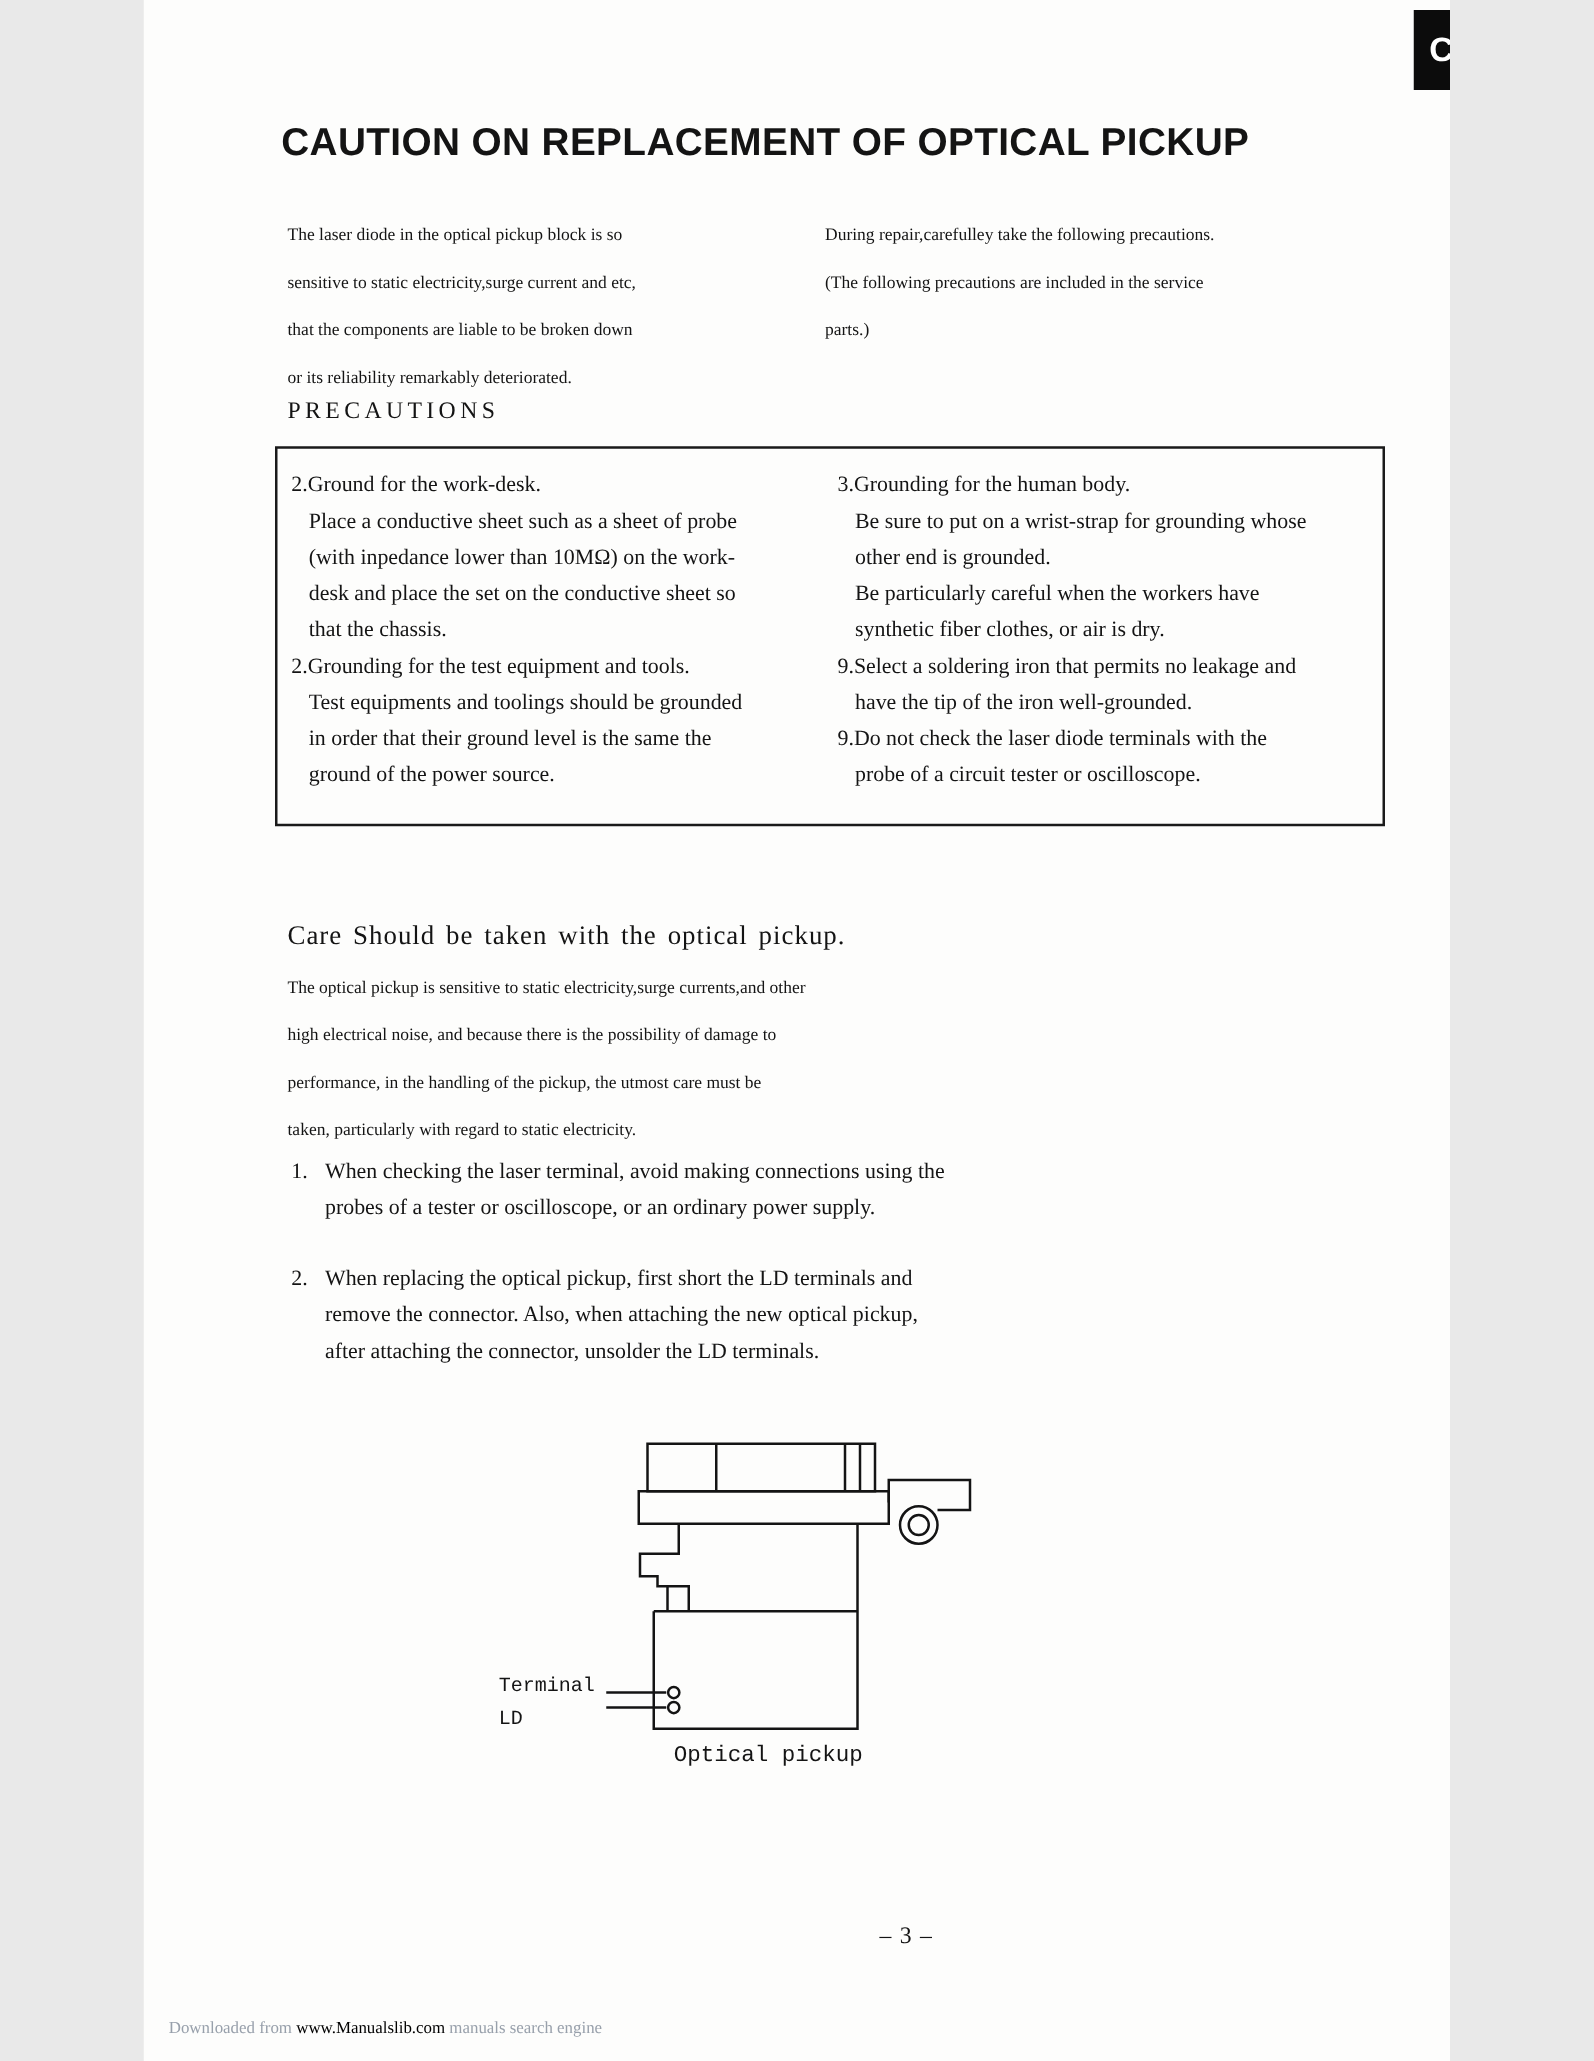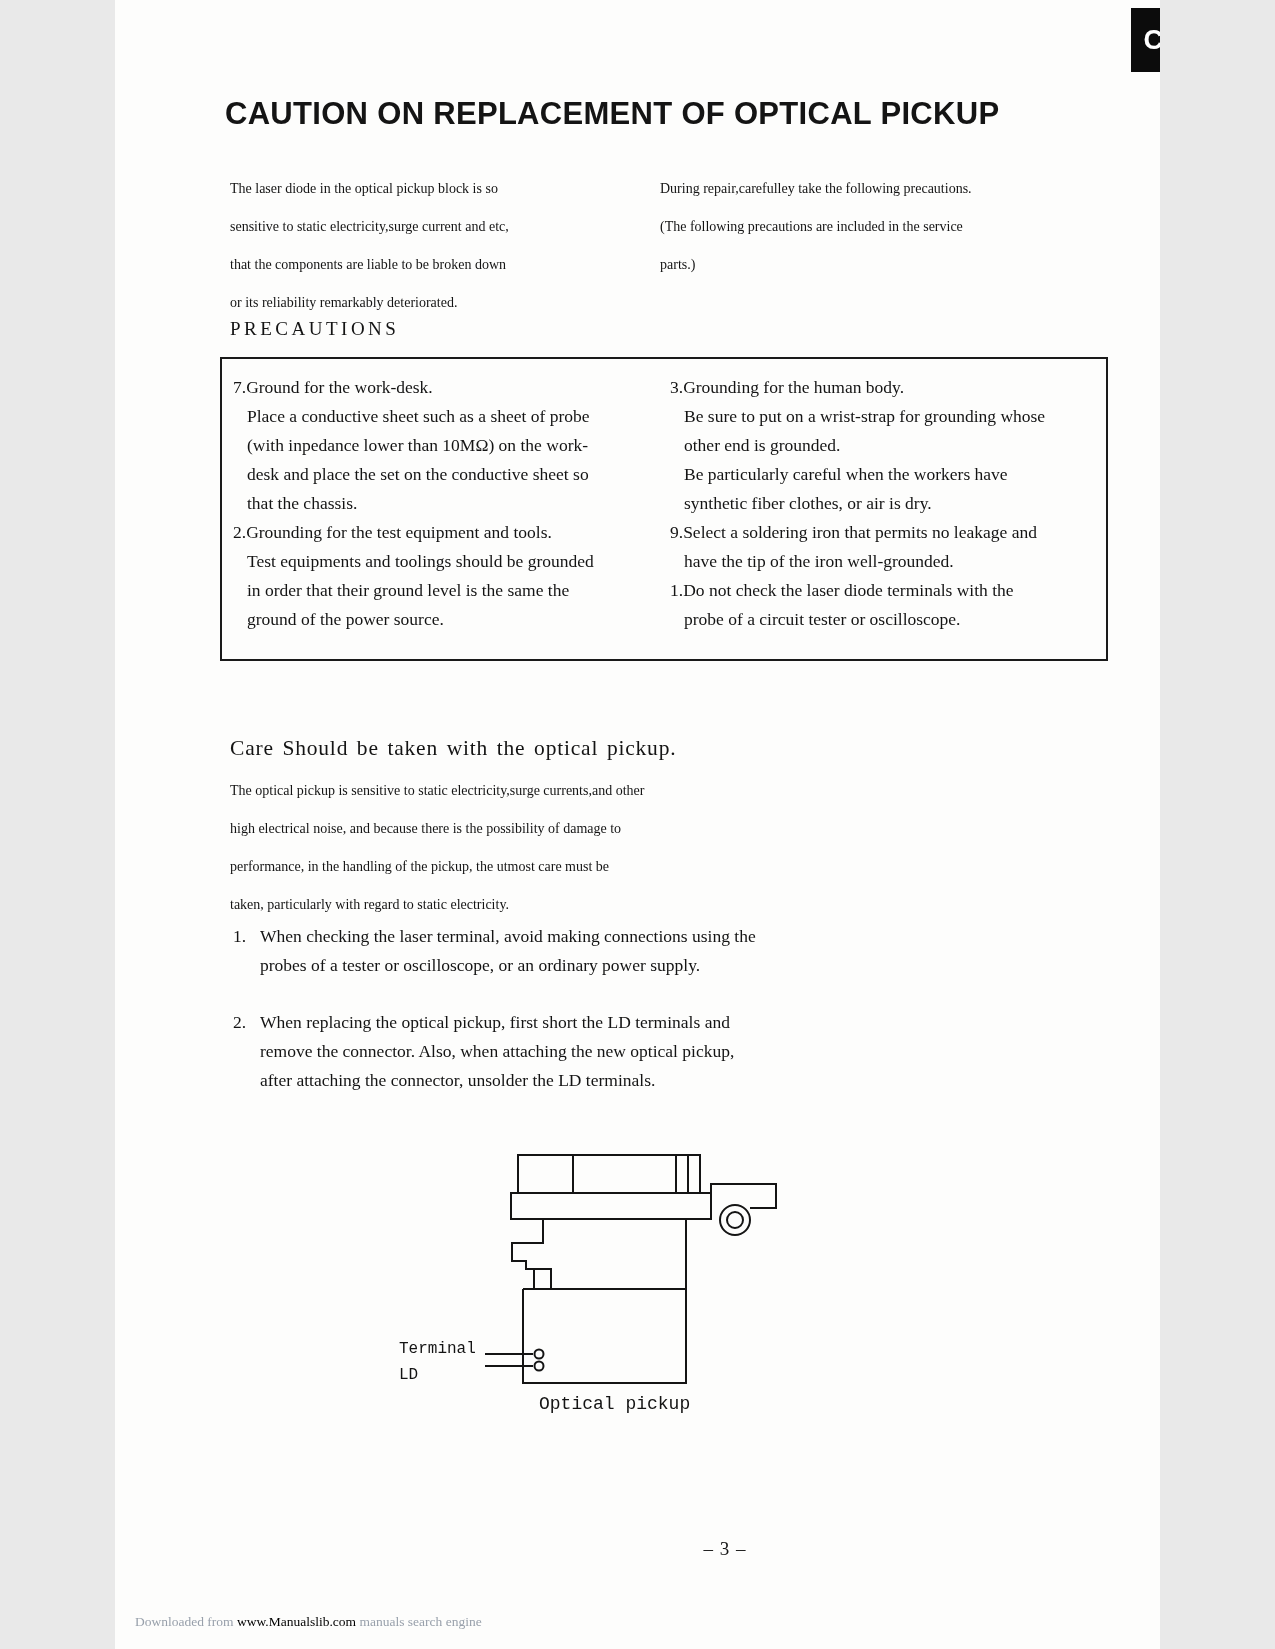--- a/index.html
+++ b/index.html
@@ -90,21 +90,21 @@
   <div class="abs body-text" style="left:545px; top:170px; width:455px;">During repair,carefulley take the following precautions.
 (The following precautions are included in the service
 parts.)</div>
 
   <div class="abs prec-heading">PRECAUTIONS</div>
 
   <div class="abs prec-box"></div>
 
   <div class="abs" style="left:118px; top:373px; width:420px;">
     <div class="prec-item">
-      <div class="head">7.Ground for the work-desk.</div>
+      <div class="head">2.Ground for the work-desk.</div>
       <div class="body">Place a conductive sheet such as a sheet of probe
 (with inpedance lower than 10MΩ) on the work-
 desk and place the set on the conductive sheet so
 that the chassis.</div>
     </div>
     <div class="prec-item">
       <div class="head">2.Grounding for the test equipment and tools.</div>
       <div class="body">Test equipments and toolings should be grounded
 in order that their ground level is the same the
 ground of the power source.</div>
@@ -117,21 +117,21 @@
       <div class="body">Be sure to put on a wrist-strap for grounding whose
 other end is grounded.
 Be particularly careful when the workers have
 synthetic fiber clothes, or air is dry.</div>
     </div>
     <div class="prec-item">
       <div class="head">9.Select a soldering iron that permits no leakage and</div>
       <div class="body">have the tip of the iron well-grounded.</div>
     </div>
     <div class="prec-item">
-      <div class="head">1.Do not check the laser diode terminals with the</div>
+      <div class="head">9.Do not check the laser diode terminals with the</div>
       <div class="body">probe of a circuit tester  or oscilloscope.</div>
     </div>
   </div>
 
   <div class="abs care-heading">Care Should be taken with the optical pickup.</div>
 
   <div class="abs body-text" style="left:115px; top:772px; width:620px;">The optical pickup is sensitive to static electricity,surge currents,and other
 high electrical noise, and because there is the possibility of damage to
 performance, in the handling of the pickup, the utmost care must be
 taken, particularly with regard to static electricity.</div>

